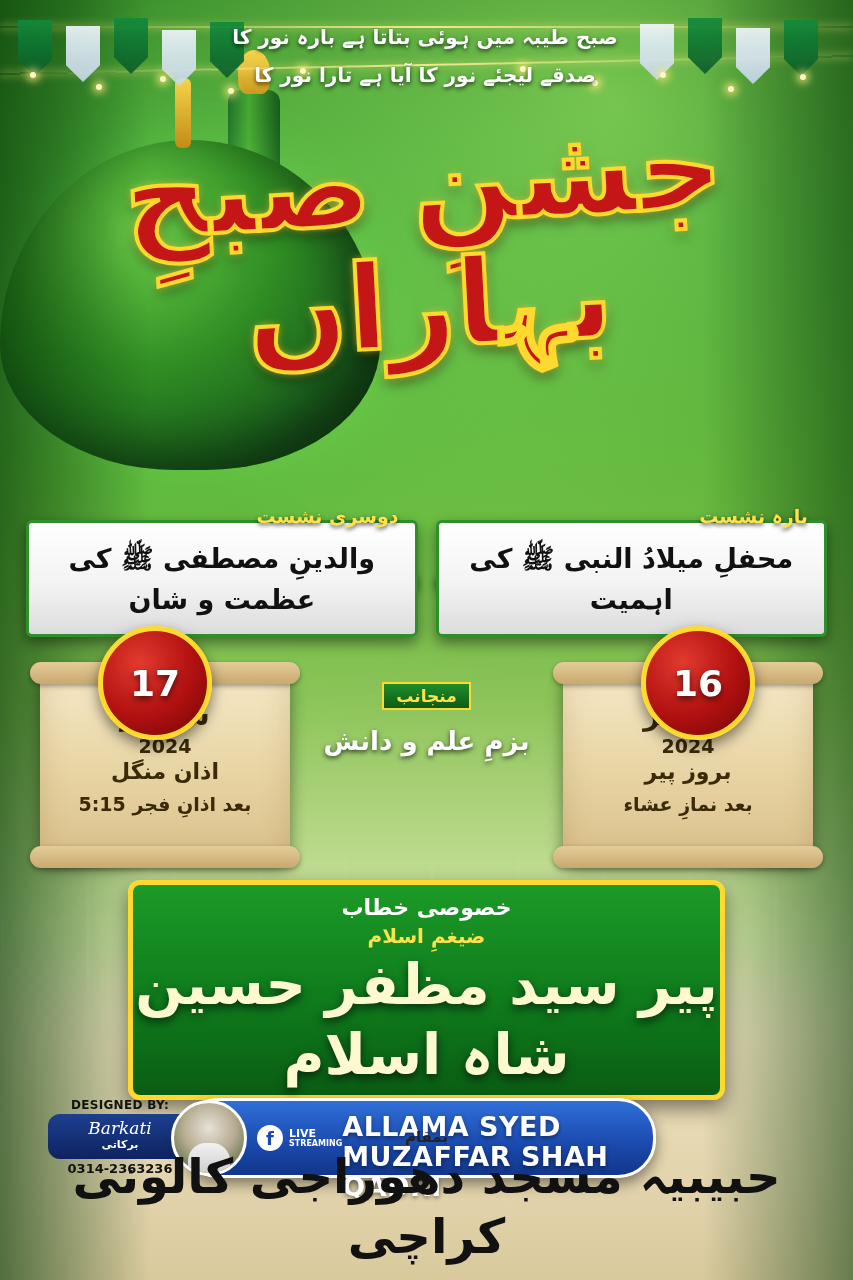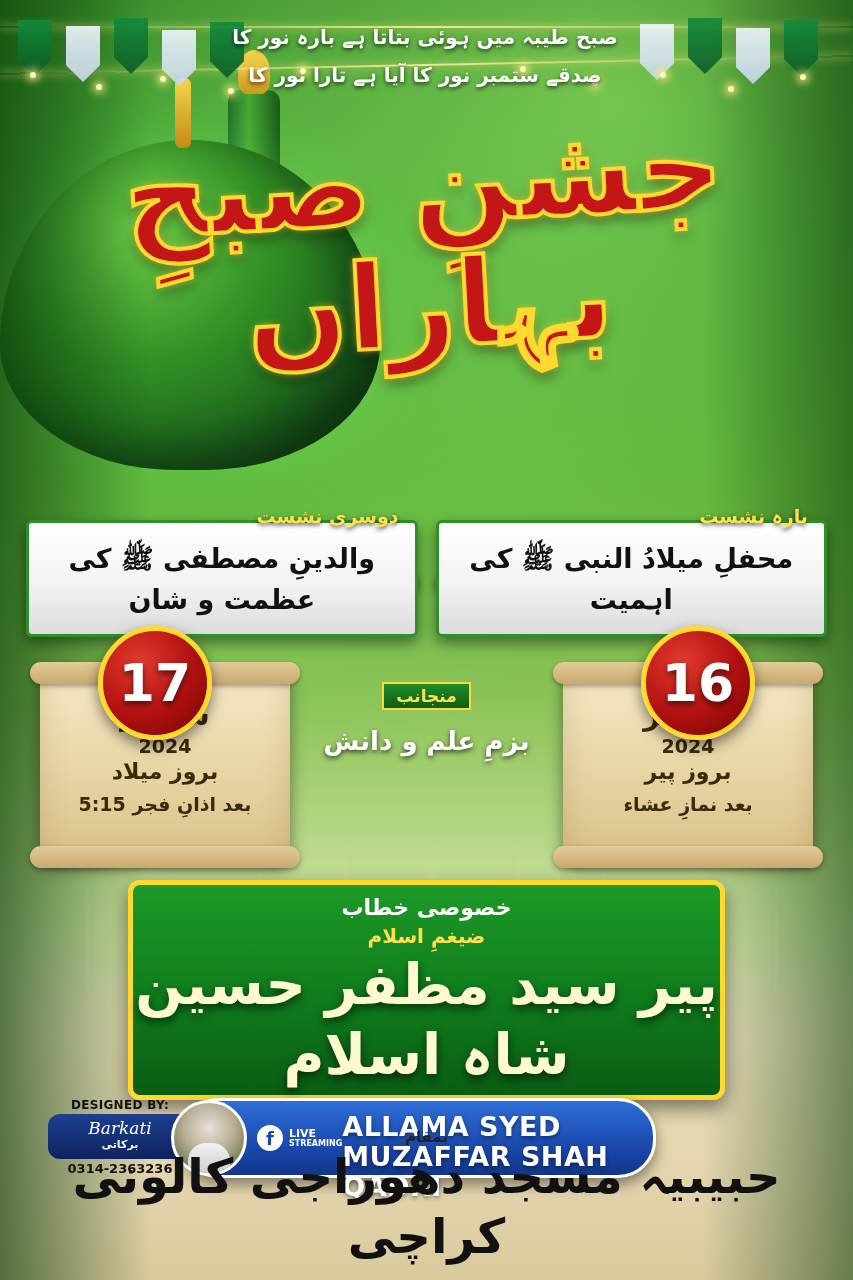--- a/index.html
+++ b/index.html
@@ -212,21 +212,21 @@
   .scroll .d-time { font-size: 19px; margin-top: 6px; }
   .badge {
     position: absolute;
     top: -14px;
     width: 104px; height: 104px;
     border-radius: 50%;
     background: radial-gradient(circle at 35% 30%, #e23a2e 0%, #b01010 55%, #6f0606 100%);
     border: 5px solid #ffd92e;
     box-shadow: 0 6px 14px rgba(0,0,0,.5);
     color: #fff;
-    font-size: 52px;
+    font-size: 36px;
     font-weight: bold;
     display: flex; align-items: center; justify-content: center;
     text-shadow: 0 3px 6px rgba(0,0,0,.6);
     text-align: right;
   }
   .badge.b16 { right: 68px; }
   .badge.b17 { left: 68px; }
   .mid-note {
     position: absolute;
     left: 50%; top: 42px;
@@ -393,21 +393,21 @@
       <div class="bulb" style="left:520px; top:48px;"></div>
       <div class="bulb" style="left:592px; top:62px;"></div>
       <div class="bulb" style="left:660px; top:54px;"></div>
       <div class="bulb" style="left:728px; top:68px;"></div>
       <div class="bulb" style="left:800px; top:56px;"></div>
     </div>
   </div>
 
   <div class="couplet urdu">
     <div class="line">صبح طیبہ میں ہوئی بتاتا ہے بارہ نور کا</div>
-    <div class="line">صدقے ستمبر نور کا آیا ہے تارا نور کا</div>
+    <div class="line">صدقے لیجئے نور کا آیا ہے تارا نور کا</div>
   </div>
 
   <div class="title-wrap">
     <div class="title-main urdu">جشنِ صبحِ بہاراں</div>
     <div class="title-sub urdu">بڑی رات</div>
   </div>
 
   <div class="sessions">
     <div class="session">
       <div class="tag urdu">بارہ نشست</div>
@@ -427,21 +427,21 @@
         <div class="d-month" style="font-size:22px">بروز پیر</div>
         <div class="d-time">بعد نمازِ عشاء</div>
       </div>
     </div>
     <div class="badge b16">16</div>
 
     <div class="scroll left">
       <div class="inner urdu">
         <div class="d-month">ستمبر</div>
         <div class="d-year">2024</div>
-        <div class="d-month" style="font-size:22px">بروز میلاد</div>
+        <div class="d-month" style="font-size:22px">اذان منگل</div>
         <div class="d-time">بعد اذانِ فجر 5:15</div>
       </div>
     </div>
     <div class="badge b17">17</div>
 
     <div class="mid-note">
       <div class="chip urdu">منجانب</div>
       <div class="big urdu">بزمِ علم و دانش</div>
     </div>
   </div>

